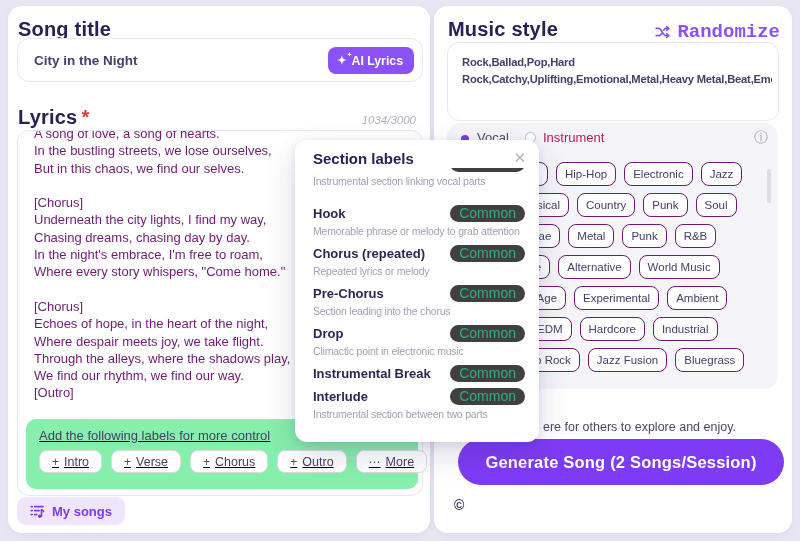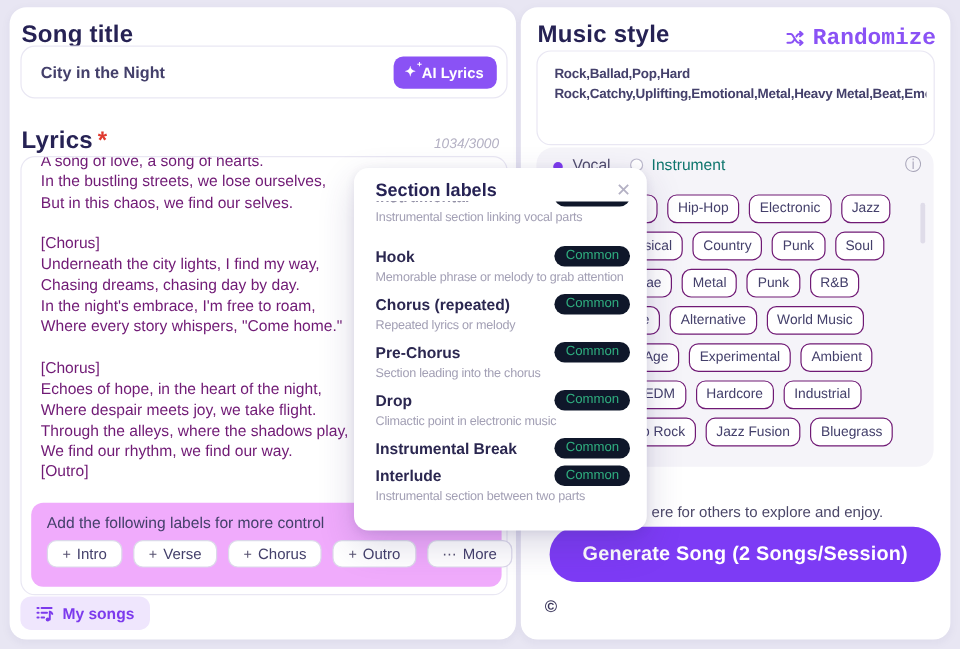--- a/index.html
+++ b/index.html
@@ -23,40 +23,40 @@
 
   .lyrics-h { position:absolute; left:10px; top:100px; }
   .req { color:#e03a2f; margin-left:4px; }
   .char-counter { position:absolute; right:14px; top:108px; font-size:11.5px; font-style:italic; color:#b3b0c3; }
 
   .lyrics-box { position:absolute; left:9px; top:124px; right:7px; height:366px; border:1px solid #e9e7f3; border-radius:12px; background:#fff; }
   .lyrics-scroll { position:absolute; left:0; right:0; top:0; bottom:80px; overflow:hidden; padding:0 16px; }
   .lyr-line { font-size:13px; line-height:17.3px; min-height:17.3px; color:#701a75; white-space:nowrap; }
   .lyr-line:first-child { margin-top:-6px; }
 
-  .labels-box { position:absolute; left:8px; right:4px; bottom:6px; height:70px; background:#f0abfc; border-radius:10px; padding:9px 13px; }
+  .labels-box { position:absolute; left:8px; right:4px; bottom:6px; height:70px; background:#86efac; border-radius:10px; padding:9px 13px;text-decoration:underline; }
   .labels-help { font-size:13px; color:#44406b; }
   .label-btn-row { display:flex; gap:9px; margin-top:7px; }
   .label-btn { height:23px; padding:0 12px; background:#fff; border:1px solid #dcd9ea; border-radius:8px; font-size:12.5px; color:#44406b; display:flex; align-items:center; gap:5px; cursor:pointer; font-family:inherit; white-space:nowrap; }
   .label-btn .ic { color:#55506f; font-size:12px; }
 
   .my-songs { position:absolute; left:9px; bottom:8px; height:28px; background:#efe6fd; border:none; border-radius:9px; color:#7c3aed; font-size:13px; font-weight:700; padding:0 13px; display:flex; align-items:center; gap:7px; cursor:pointer; font-family:inherit; }
 
   
   .music-style-h { position:absolute; left:14px; top:12px; }
   .randomize { position:absolute; right:12px; top:15px; display:flex; align-items:center; gap:6px; background:none; border:none; color:#8a52f5; font-size:19px; font-weight:700; cursor:pointer; font-family:Liberation Mono, monospace; }
 
   .style-box { position:absolute; left:13px; right:13px; top:36px; height:79px; border:1px solid #e9e7f3; border-radius:12px; background:#fff; padding:11px 6px 0 14px; overflow:hidden; }
   .style-line { font-size:11.2px; letter-spacing:-.2px; line-height:17px; font-weight:600; color:#44406b; white-space:nowrap; overflow:hidden; }
 
   .chips-section { position:absolute; left:13px; right:14px; top:117px; height:266px; background:#f5f4f9; border-radius:14px; overflow:hidden; }
   .mode-dot { position:absolute; left:14px; top:12px; width:8px; height:8px; border-radius:50%; background:#7c3aed; }
   .mode-vocal { position:absolute; left:30px; top:7px; font-size:13px; color:#514d6e; }
   .mode-radio2 { position:absolute; left:78px; top:9px; width:11px; height:11px; border:1.5px solid #bdbacd; border-radius:50%; background:#fff; }
-  .mode-instrument { position:absolute; left:96px; top:7px; font-size:13px; color:#0f766e; }
+  .mode-instrument { position:absolute; left:96px; top:7px; font-size:13px; color:#be185d; }
   .info-icon { position:absolute; right:10px; top:6px; font-size:14px; color:#a7a4b8; }
   .chips-block { position:absolute; left:8px; right:4px; top:39px; }
   .chip-row { display:flex; flex-wrap:nowrap; gap:8px; margin-bottom:7px; }
   .chip { height:24px; line-height:22px; padding:0 8px; background:#fff; border:1px solid #701a75; border-radius:8px; font-size:11.5px; color:#44406b; white-space:nowrap; cursor:pointer; flex:0 0 auto; text-align:center; }
   .chip.spacer { padding:0; cursor:default; }
   .chips-scrollbar { position:absolute; right:7px; top:46px; width:4px; height:34px; border-radius:2px; background:#dfdce9; }
 
   .publish-note { position:absolute; left:109px; top:414px; font-size:12.5px; color:#4b4768; }
   .generate-btn { position:absolute; left:24px; right:8px; top:433px; height:46px; background:#7d3bf5; border:none; border-radius:999px; color:#fff; font-size:16.5px; font-weight:800; letter-spacing:.2px; cursor:pointer; font-family:inherit; }
   .license { position:absolute; left:20px; top:491px; font-size:12.3px; color:#575371; display:flex; align-items:center; gap:6px; }
@@ -64,21 +64,21 @@
 
   
   .popup { position:absolute; left:295px; top:140px; width:244px; height:302px; background:#fff; border-radius:12px; box-shadow:0 12px 30px rgba(55,45,110,.18), 0 2px 8px rgba(55,45,110,.10); }
   .popup-title { position:absolute; left:18px; top:10px; font-size:15px; font-weight:800; color:#262254; }
   .popup-close { position:absolute; right:13px; top:9px; font-size:15px; color:#b4b1c4; background:none; border:none; cursor:pointer; font-family:inherit; }
   .plist { position:absolute; left:18px; right:14px; top:28px; bottom:8px; overflow:hidden; }
   .pitem { margin-bottom:6px; }
   .pitem:first-child { margin-top:-13px; margin-bottom:16px; }
   .prow { display:flex; justify-content:space-between; align-items:center; }
   .plabel { font-size:13px; font-weight:700; color:#2b2750; line-height:17px; white-space:nowrap; }
-  .pbadge { background:#0f172a; color:#2fae7f; font-size:11px; line-height:17px; padding:0 9px; border-radius:999px; }
+  .pbadge { background:#404040; color:#2fae7f; font-size:14px; line-height:17px; padding:0 9px; border-radius:999px; }
   .pdesc { margin-top:2px; font-size:10.5px; letter-spacing:-.2px; line-height:15px; color:#a3a0b5; white-space:nowrap; overflow:hidden; }
 
   svg { display:block; }
 </style>
 </head>
 <body>
 
 <div class="page">
 
   <div class="card card-left">

